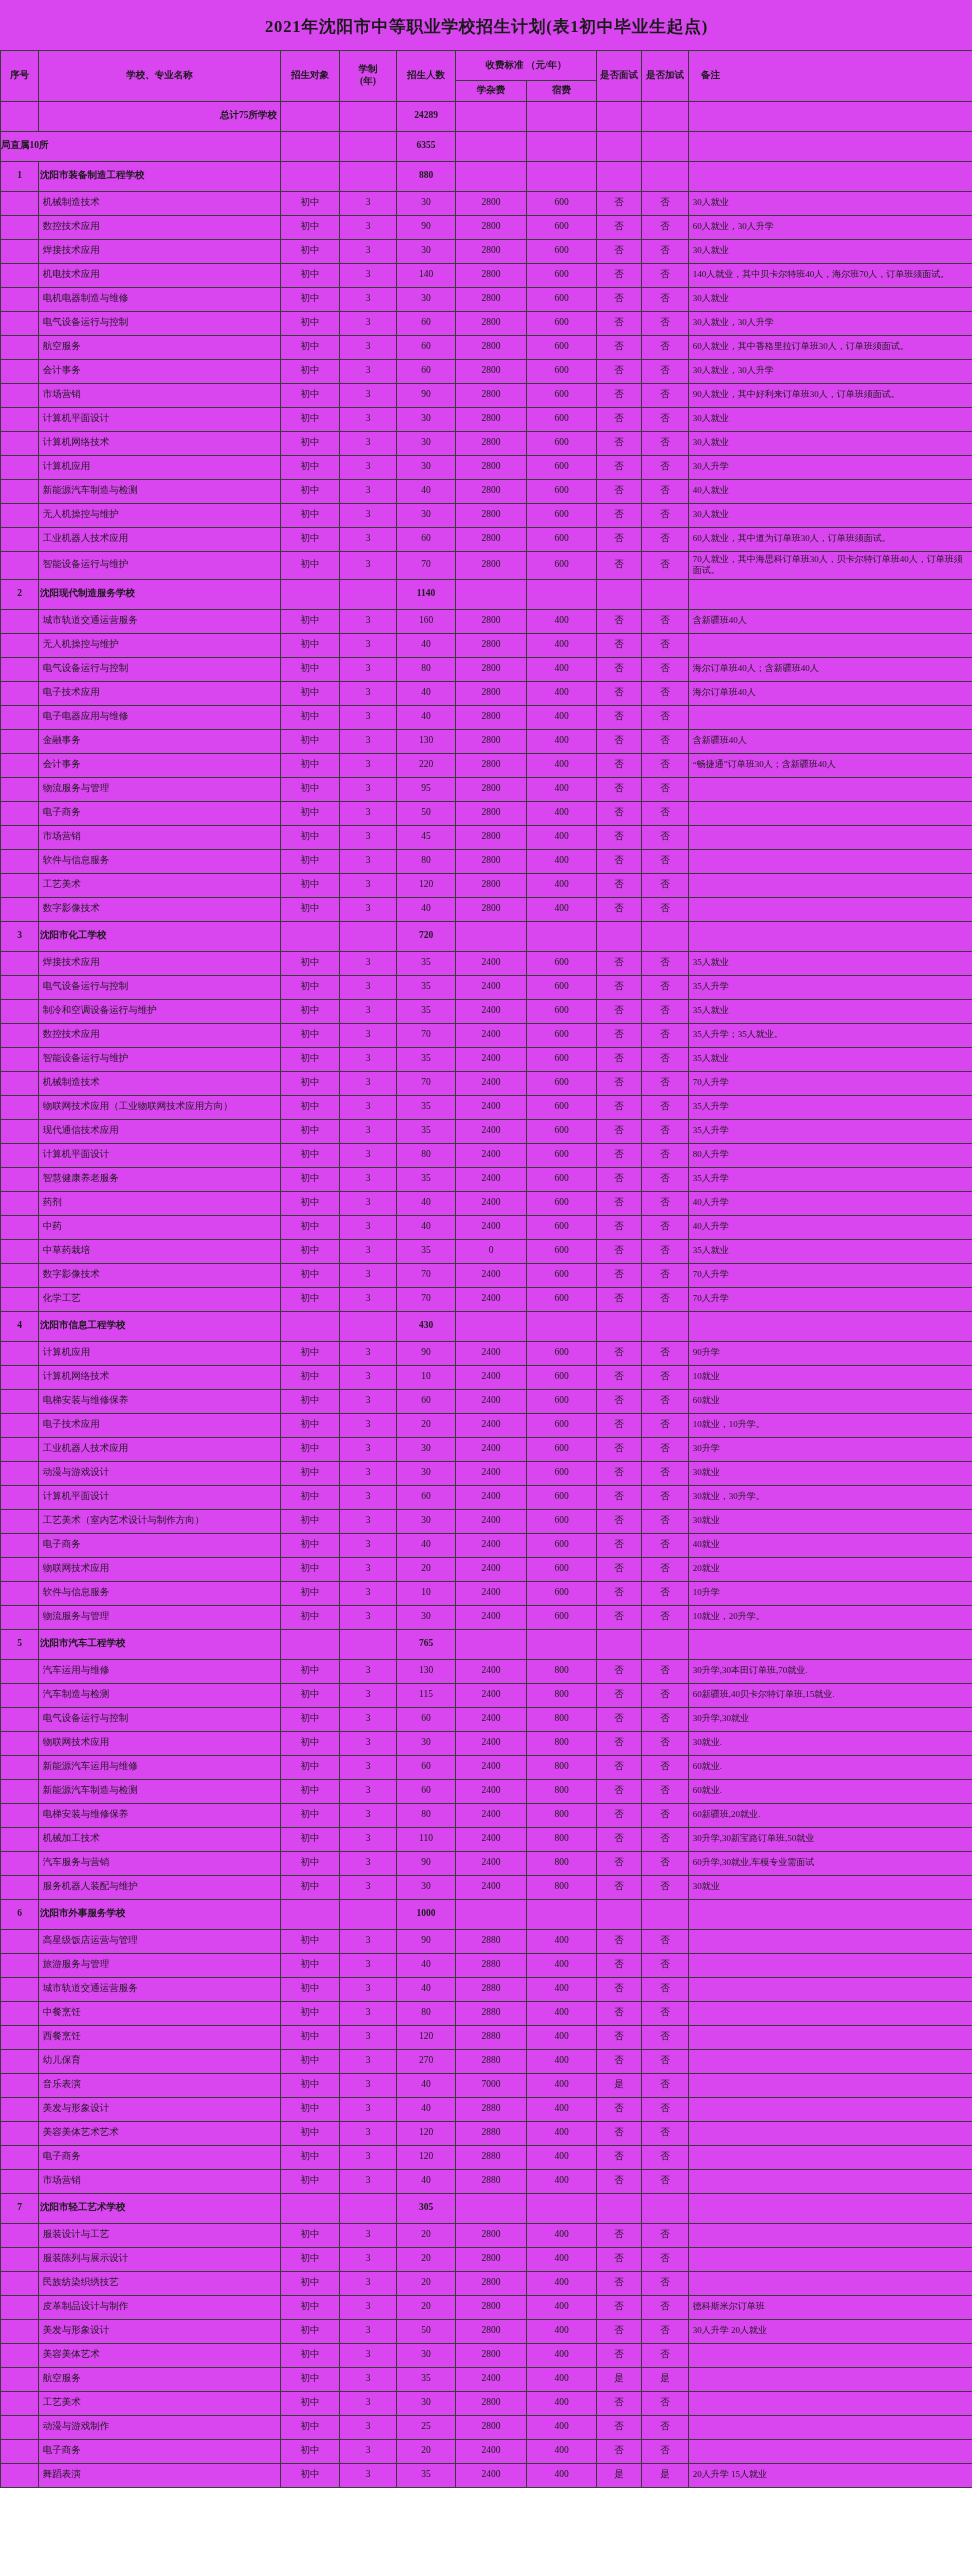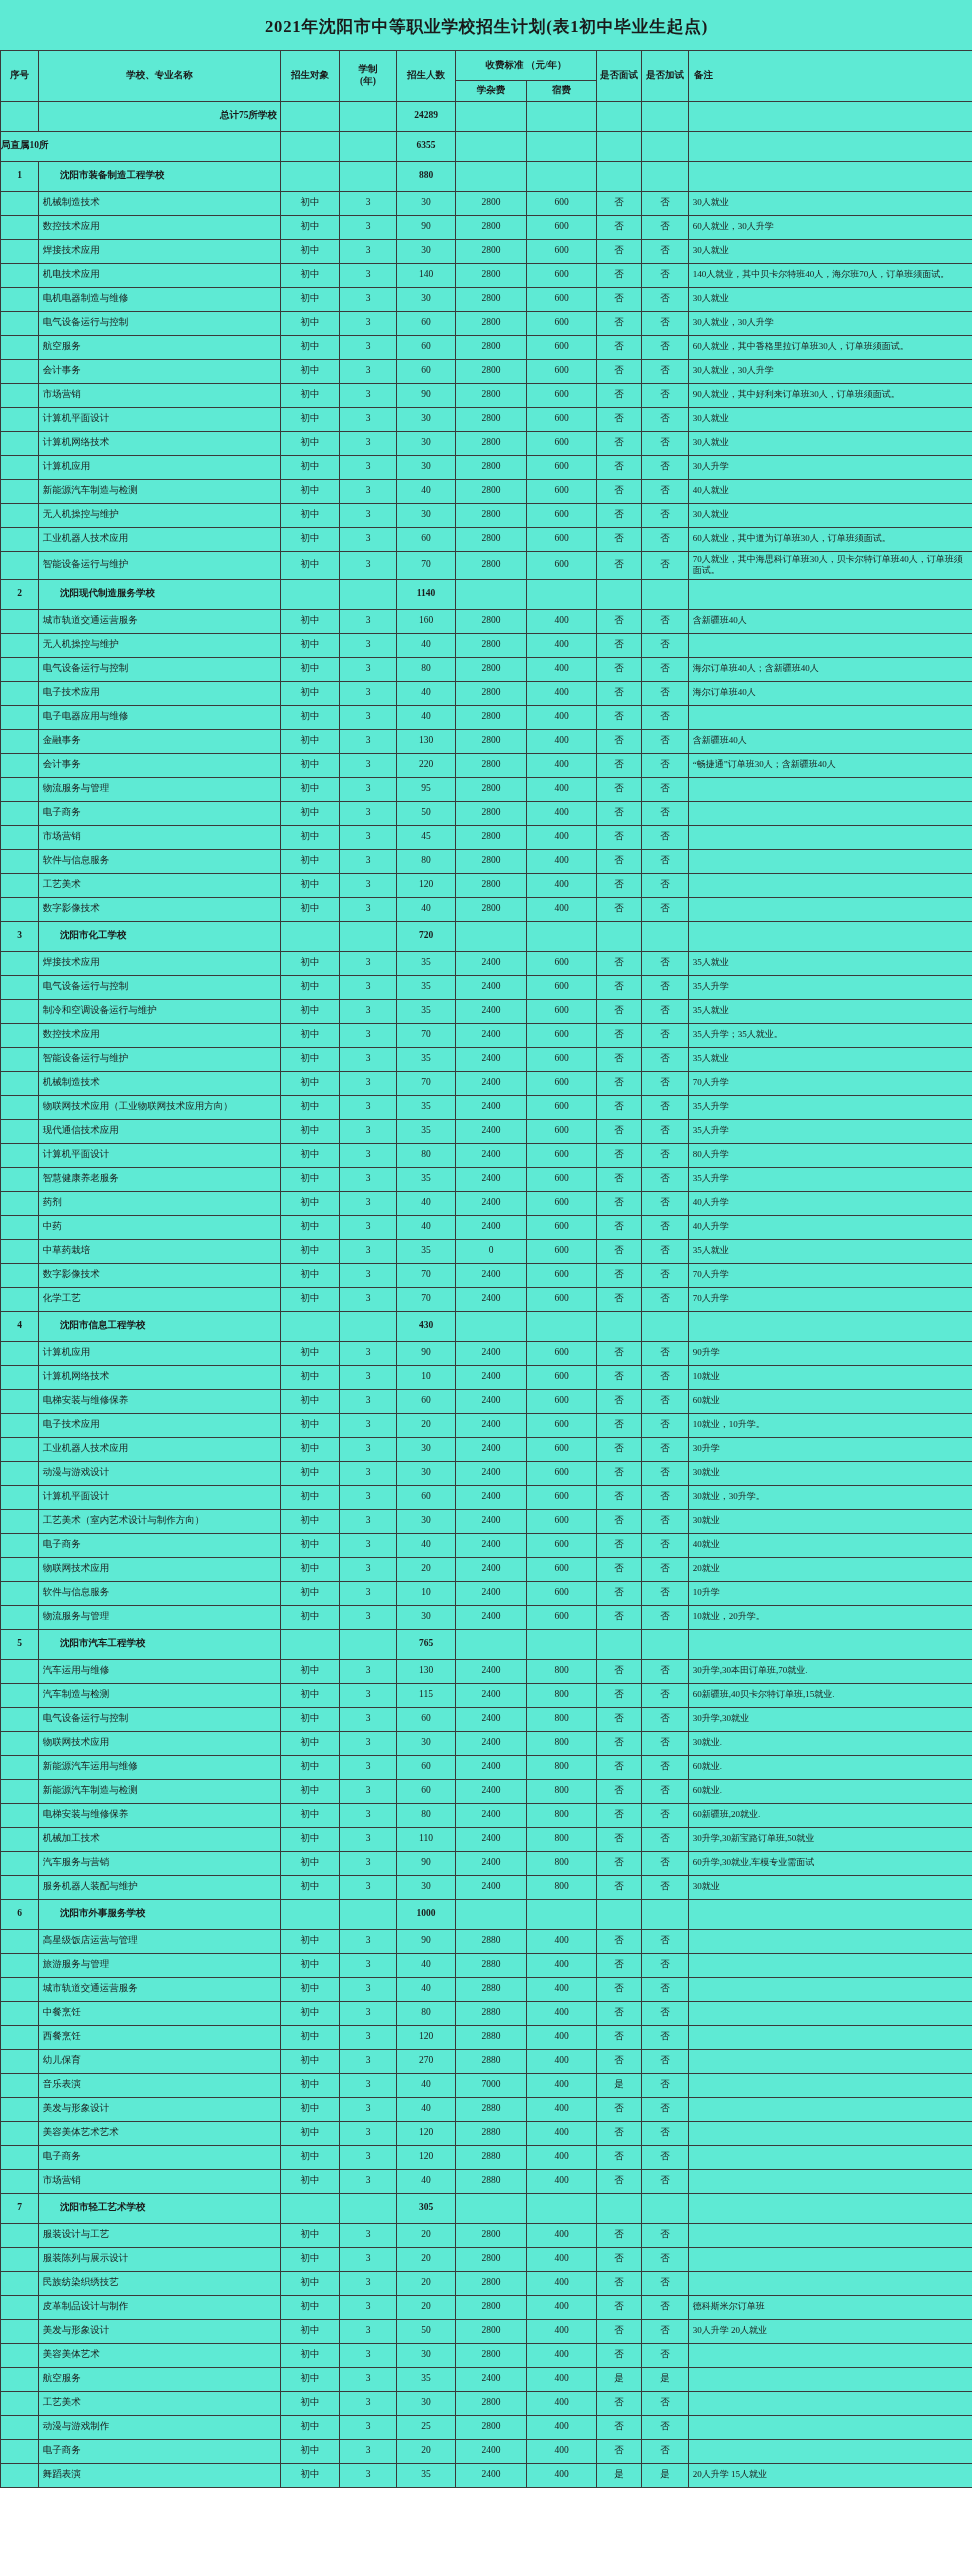--- a/index.html
+++ b/index.html
@@ -1,33 +1,33 @@
 <!DOCTYPE html>
 <html style="font-size:12px"><head>
 <meta charset="utf-8">
 <style>
   * { box-sizing: border-box; }
   html, body { margin: 0; padding: 0; background: #ffffff; }
   body { font-family: "Liberation Serif", serif; color: #1a1a1a; width: 973px; }
-  .page { width: 973px; background: #5eead4; }
+  .page { width: 973px; background: #d946ef; }
   .title { text-align: center; font-size: 16.7px; font-weight: bold; padding: 15px 0 12px 0; letter-spacing: 0.8px; }
   table { width: 100%; border-collapse: collapse; table-layout: fixed; font-size: 9.5px; }
   th, td { border: 0.8px solid #3a3a3a; padding: 2.3px 3px; vertical-align: middle; overflow: hidden; }
   thead th { font-weight: bold; text-align: center; white-space: pre-line; line-height: 1.25; }
   thead tr.h1 th { height: 30px; }
   thead tr.h2 th { height: 20.5px; }
-  th.remark-h { text-align: left; padding-left: 5px; }
+  th.remark-h { text-align: left; padding-left: 12px; }
   td { height: 24px; line-height: 1.25; }
   td.c { text-align: center; }
   td.name { text-align: left; padding-left: 3.8px; }
   td.remark { text-align: left; padding-left: 3.8px; font-size: 9px; }
   tr.row-summary td, tr.row-group td, tr.row-school td { height: 30px; font-weight: bold; }
   tr.row-summary td.name { text-align: right; }
   tr.row-group td.name { padding-left: 0; }
-  tr.row-school td.name { padding-left: 21px; }
+  tr.row-school td.name { padding-left: 1px; }
   col.no { width: 38px; } col.nm { width: 242px; } col.tg { width: 59px; }
   col.yr { width: 57px; } col.ct { width: 59px; } col.tu { width: 71px; }
   col.ac { width: 70px; } col.iv { width: 45px; } col.at { width: 47px; }
 </style>
 </head>
 <body>
 
 <div class="page">
   <div class="title">2021年沈阳市中等职业学校招生计划(表1初中毕业生起点)</div>
   <table>

